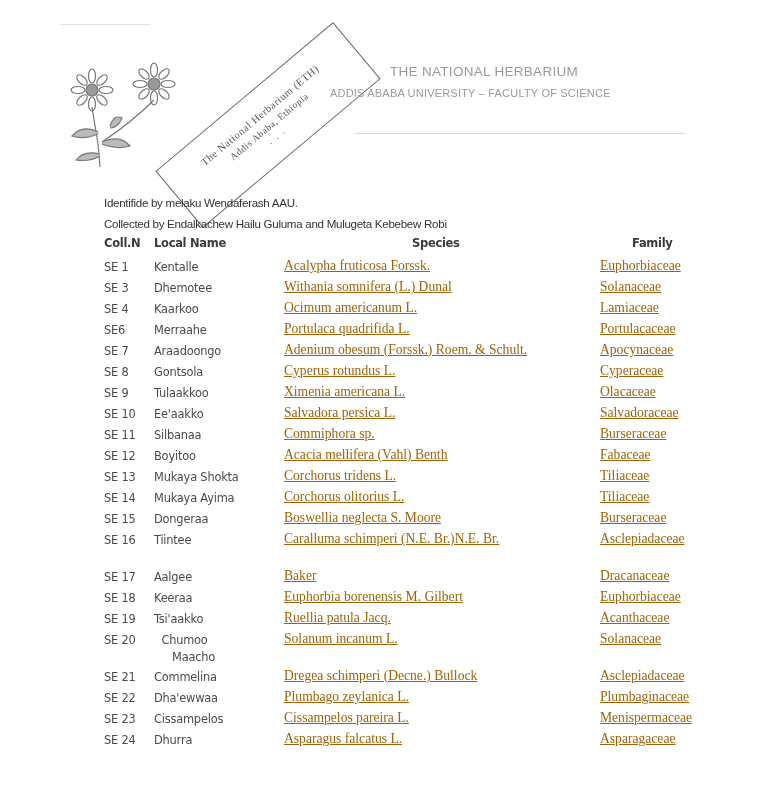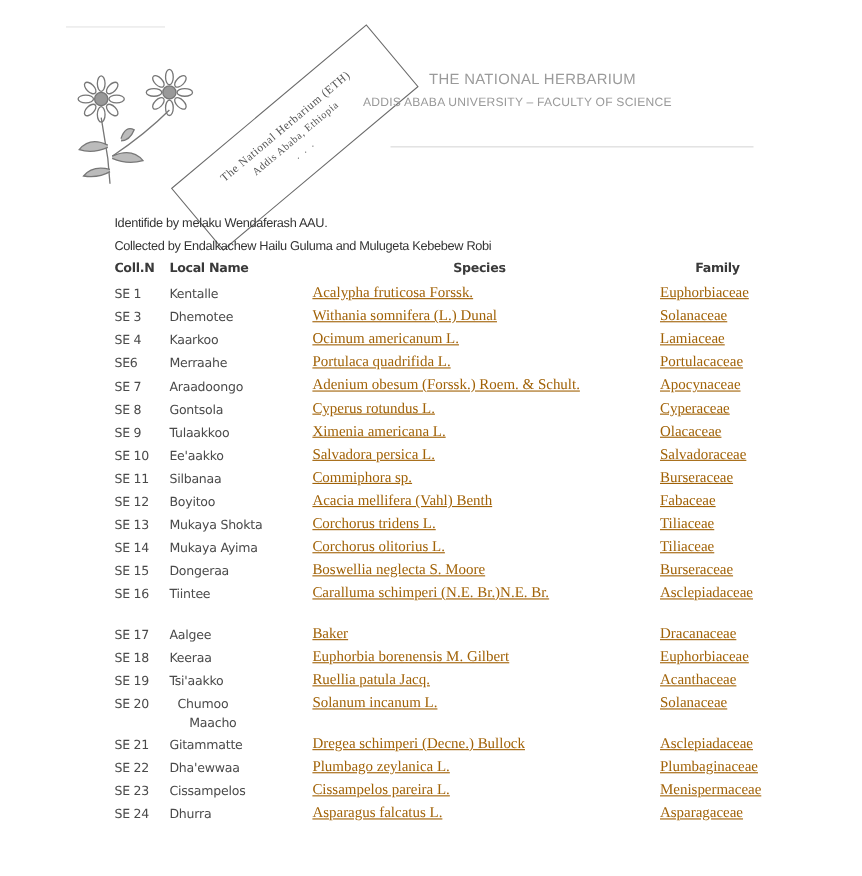--- a/index.html
+++ b/index.html
@@ -214,21 +214,21 @@
         <span class="cell c-coll">SE 20</span>
         <span class="cell c-local">
           <span class="line2">Chumoo</span>
           <span class="line2" style="margin-top: 3px; margin-left: 18px;">Maacho</span>
         </span>
         <span class="cell c-species">Solanum incanum L.</span>
         <span class="cell c-family">Solanaceae</span>
       </div>
       <div class="row body-row">
         <span class="cell c-coll">SE 21</span>
-        <span class="cell c-local">Gitammatte</span>
+        <span class="cell c-local">Commelina</span>
         <span class="cell c-species">Dregea schimperi (Decne.) Bullock</span>
         <span class="cell c-family">Asclepiadaceae</span>
       </div>
       <div class="row body-row">
         <span class="cell c-coll">SE 22</span>
         <span class="cell c-local">Dha'ewwaa</span>
         <span class="cell c-species">Plumbago zeylanica L.</span>
         <span class="cell c-family">Plumbaginaceae</span>
       </div>
       <div class="row body-row">

